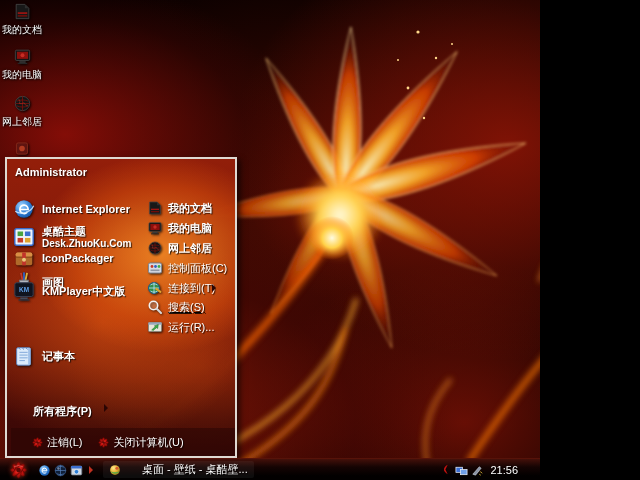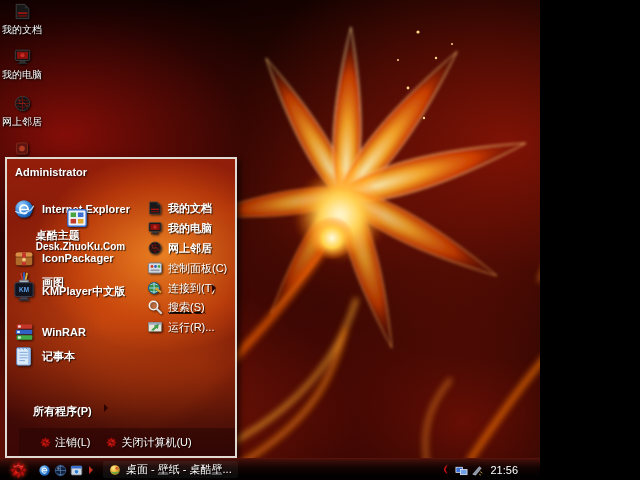--- a/index.html
+++ b/index.html
@@ -33,37 +33,37 @@
   .sm-row-l .lbl{margin-left:7px;font-size:11px;font-weight:bold;color:#fff;text-shadow:1px 1px 1px rgba(0,0,0,.8);line-height:1.1;}
   .sm-row-l .lbl .sub{display:block;font-size:10px;}
   .sm-row-r{position:absolute;left:140px;width:84px;height:20px;display:flex;align-items:center;}
   .sm-row-r svg{width:16px;height:16px;flex:0 0 16px;filter:drop-shadow(1px 1px 1px rgba(0,0,0,.7));}
   .sm-row-r .lbl{margin-left:5px;font-size:11px;color:#fff;text-shadow:1px 1px 1px rgba(0,0,0,.8);white-space:nowrap;}
   .sm-row-r.bold .lbl{font-weight:bold;}
   .tri-right{width:0;height:0;border-left:4px solid #2a0503;border-top:4px solid transparent;border-bottom:4px solid transparent;}
   .sm-allprog{position:absolute;left:26px;top:245px;height:16px;display:flex;align-items:flex-start;}
   .sm-allprog .lbl{font-size:11px;font-weight:bold;color:#fff;text-shadow:1px 1px 1px rgba(0,0,0,.8);}
   .sm-allprog .tri-right{margin-left:12px;}
-  .sm-bottom{position:absolute;left:12px;right:0;bottom:0;height:28px;background:rgba(40,5,4,.55);display:flex;align-items:center;}
+  .sm-bottom{position:absolute;left:4px;right:0;bottom:0;height:28px;background:rgba(40,5,4,.55);display:flex;align-items:center;}
   .sm-boption{display:flex;align-items:center;margin-left:21px;}
   .sm-boption svg{width:11px;height:11px;}
   .sm-boption .lbl{margin-left:4px;font-size:11px;color:#fff;text-shadow:1px 1px 1px rgba(0,0,0,.8);}
   .sm-sub-arrow{position:absolute;left:205px;top:125px;}
   
   .taskbar{position:absolute;left:0;right:0;bottom:0;height:21px;
     background:linear-gradient(to bottom,#44100a,#150403 38%,#020000 80%);
     border-top:1px solid #571309;display:flex;align-items:center;}
   .tb-start{margin-left:9px;width:19px;height:18px;flex:0 0 auto;}
   .tb-start svg{width:19px;height:18px;filter:drop-shadow(0 0 2px rgba(255,60,30,.5));}
   .ql{display:flex;align-items:center;margin-left:10px;}
   .ql .qico{width:13px;height:13px;margin-right:3px;}
   .ql .qico svg{width:13px;height:13px;}
   .ql-arrow{width:0;height:0;margin:0 4px 0 3px;border-left:4px solid #c03020;border-top:4px solid transparent;border-bottom:4px solid transparent;}
   .task-btn{display:flex;align-items:center;margin-left:6px;height:17px;padding:0 6px;border-radius:2px;
-    background:rgba(255,255,255,.05);}
+    background:rgba(255,255,255,.05);gap:16px;}
   .task-btn svg{width:12px;height:12px;flex:0 0 12px;}
   .task-btn .lbl{margin-left:5px;font-size:11px;color:#fff;text-shadow:1px 1px 1px #000;white-space:nowrap;}
   .tray{margin-left:auto;display:flex;align-items:center;padding-right:22px;}
   .tray .chev{width:9px;height:11px;margin-right:6px;}
   .tray .tico{width:13px;height:13px;margin-right:2px;}
   .tray .tico svg{width:13px;height:13px;}
   .tray .clock{margin-left:5px;font-size:11px;color:#fff;text-shadow:1px 1px 1px #000;}
 </style>
 </head>
 <body>
@@ -192,21 +192,21 @@
               <stop offset=".6" stop-color="#2f7fd6"></stop>
               <stop offset="1" stop-color="#114f9e"></stop>
             </radialGradient>
           </defs>
           <circle cx="12" cy="12" r="9.5" fill="url(#ieg)"></circle>
           <path d="M7.5 12 a4.5 4.5 0 1 1 9 .5 h-9 a4.5 4.5 0 0 0 8 2.8" stroke="#fff" stroke-width="1.8" fill="none"></path>
           <path d="M2.5 14.5 C8 18.5 19.5 16 22.5 8.5" stroke="#cfe8ff" stroke-width="1.4" fill="none" opacity=".9"></path>
         </svg>
       <span class="lbl">Internet Explorer</span>
     </div>
-    <div class="sm-row-l" style="top:48px;flex-direction:column;">
+    <div class="sm-row-l" style="top:66px;">
       <svg viewBox="0 0 24 24">
           <rect x="2" y="3" width="20" height="18" rx="2" fill="#eef4fb" stroke="#3a6ecf" stroke-width="1.5"></rect>
           <rect x="5" y="6" width="6" height="5" fill="#49a33f"></rect>
           <rect x="13" y="6" width="6" height="5" fill="#3a6ecf"></rect>
           <rect x="5" y="13" width="6" height="5" fill="#c43a2a"></rect>
           <rect x="13" y="13" width="6" height="5" fill="#e0a32e"></rect>
         </svg>
       <span class="lbl"><span>桌酷主题</span><span class="sub">Desk.ZhuoKu.Com</span></span>
     </div>
     <div class="sm-row-l" style="top:87px;">
@@ -230,31 +230,20 @@
       <span class="lbl">画图</span>
     </div>
     <div class="sm-row-l" style="top:120px;">
       <svg viewBox="0 0 24 24">
           <rect x="2" y="3" width="20" height="15" rx="2" fill="#10141f" stroke="#3a4358"></rect>
           <text x="12" y="13.5" font-size="7" fill="#5f9fe8" text-anchor="middle" font-weight="bold">KM</text>
           <rect x="8" y="19" width="8" height="2" fill="#434b5c"></rect>
           <rect x="6" y="21" width="12" height="1.5" fill="#2c3342"></rect>
         </svg>
       <span class="lbl">KMPlayer中文版</span>
-    </div>
-    <div class="sm-row-l" style="top:161px;">
-      <svg viewBox="0 0 24 24">
-          <rect x="4" y="3.5" width="17" height="5" rx="1" fill="#c4352a"></rect>
-          <rect x="3" y="9.5" width="18" height="5" rx="1" fill="#2f62c4"></rect>
-          <rect x="4" y="15.5" width="17" height="5" rx="1" fill="#3fae4a"></rect>
-          <rect x="5.5" y="4.8" width="3" height="2.4" fill="#fff" opacity=".85"></rect>
-          <rect x="4.5" y="10.8" width="3" height="2.4" fill="#fff" opacity=".85"></rect>
-          <rect x="5.5" y="16.8" width="3" height="2.4" fill="#fff" opacity=".85"></rect>
-        </svg>
-      <span class="lbl">WinRAR</span>
     </div>
     <div class="sm-row-l" style="top:185px;">
       <svg viewBox="0 0 24 24">
           <rect x="4" y="3" width="15" height="19" rx="1.5" fill="#dcebfb" stroke="#5d87c6"></rect>
           <rect x="16.5" y="3.5" width="2.5" height="18" fill="#9fc0e8"></rect>
           <path d="M7 8h9M7 11h9M7 14h9M7 17h6" stroke="#7aa3d6" stroke-width="1"></path>
           <path d="M6 3 l2 2 M10 3 l2 2 M14 3 l2 2" stroke="#5d87c6"></path>
         </svg>
       <span class="lbl">记事本</span>
     </div>

